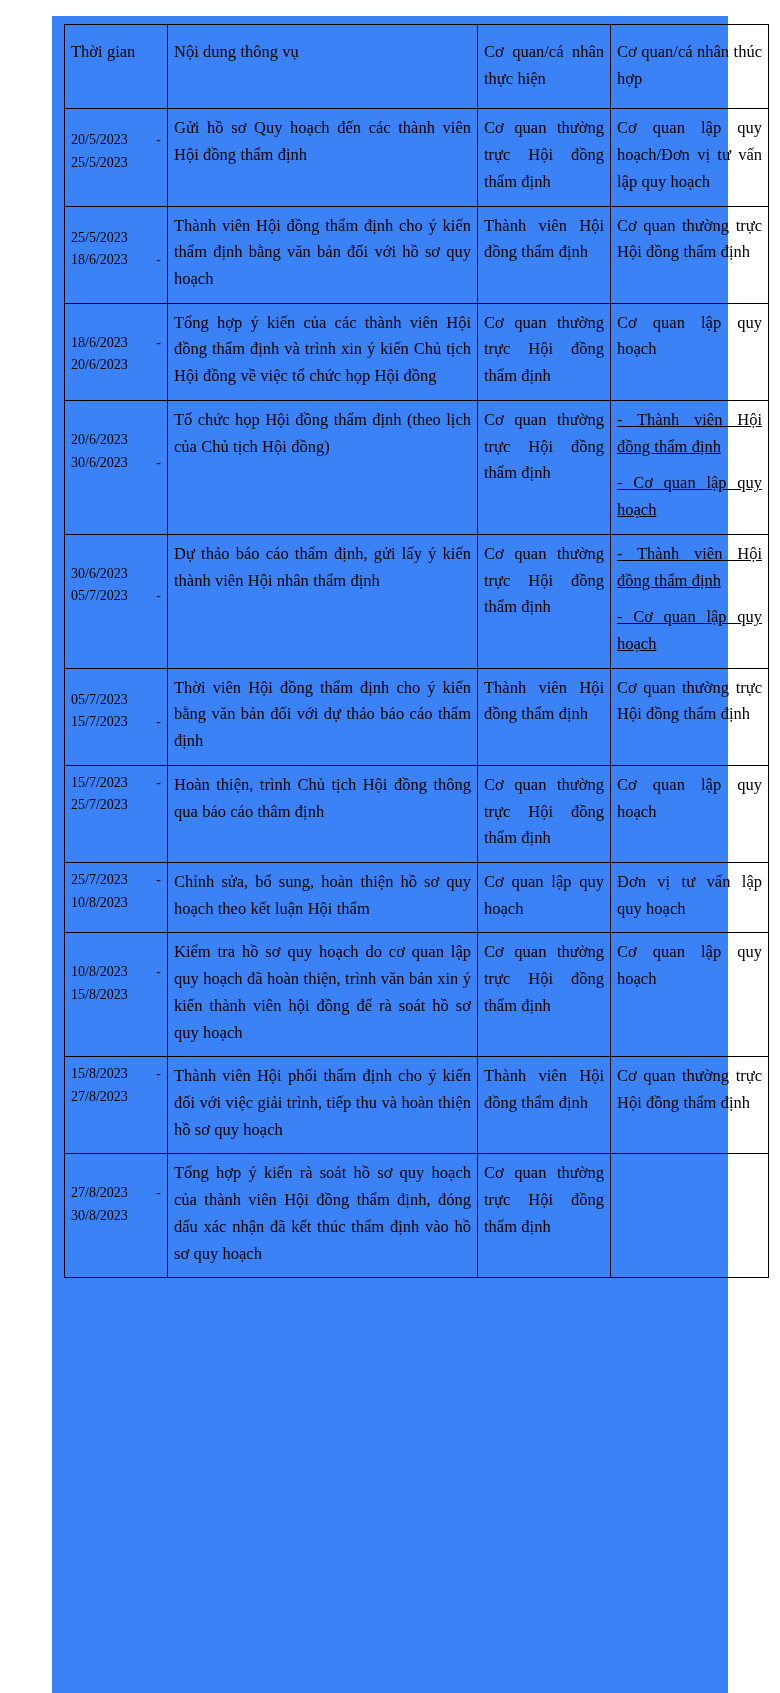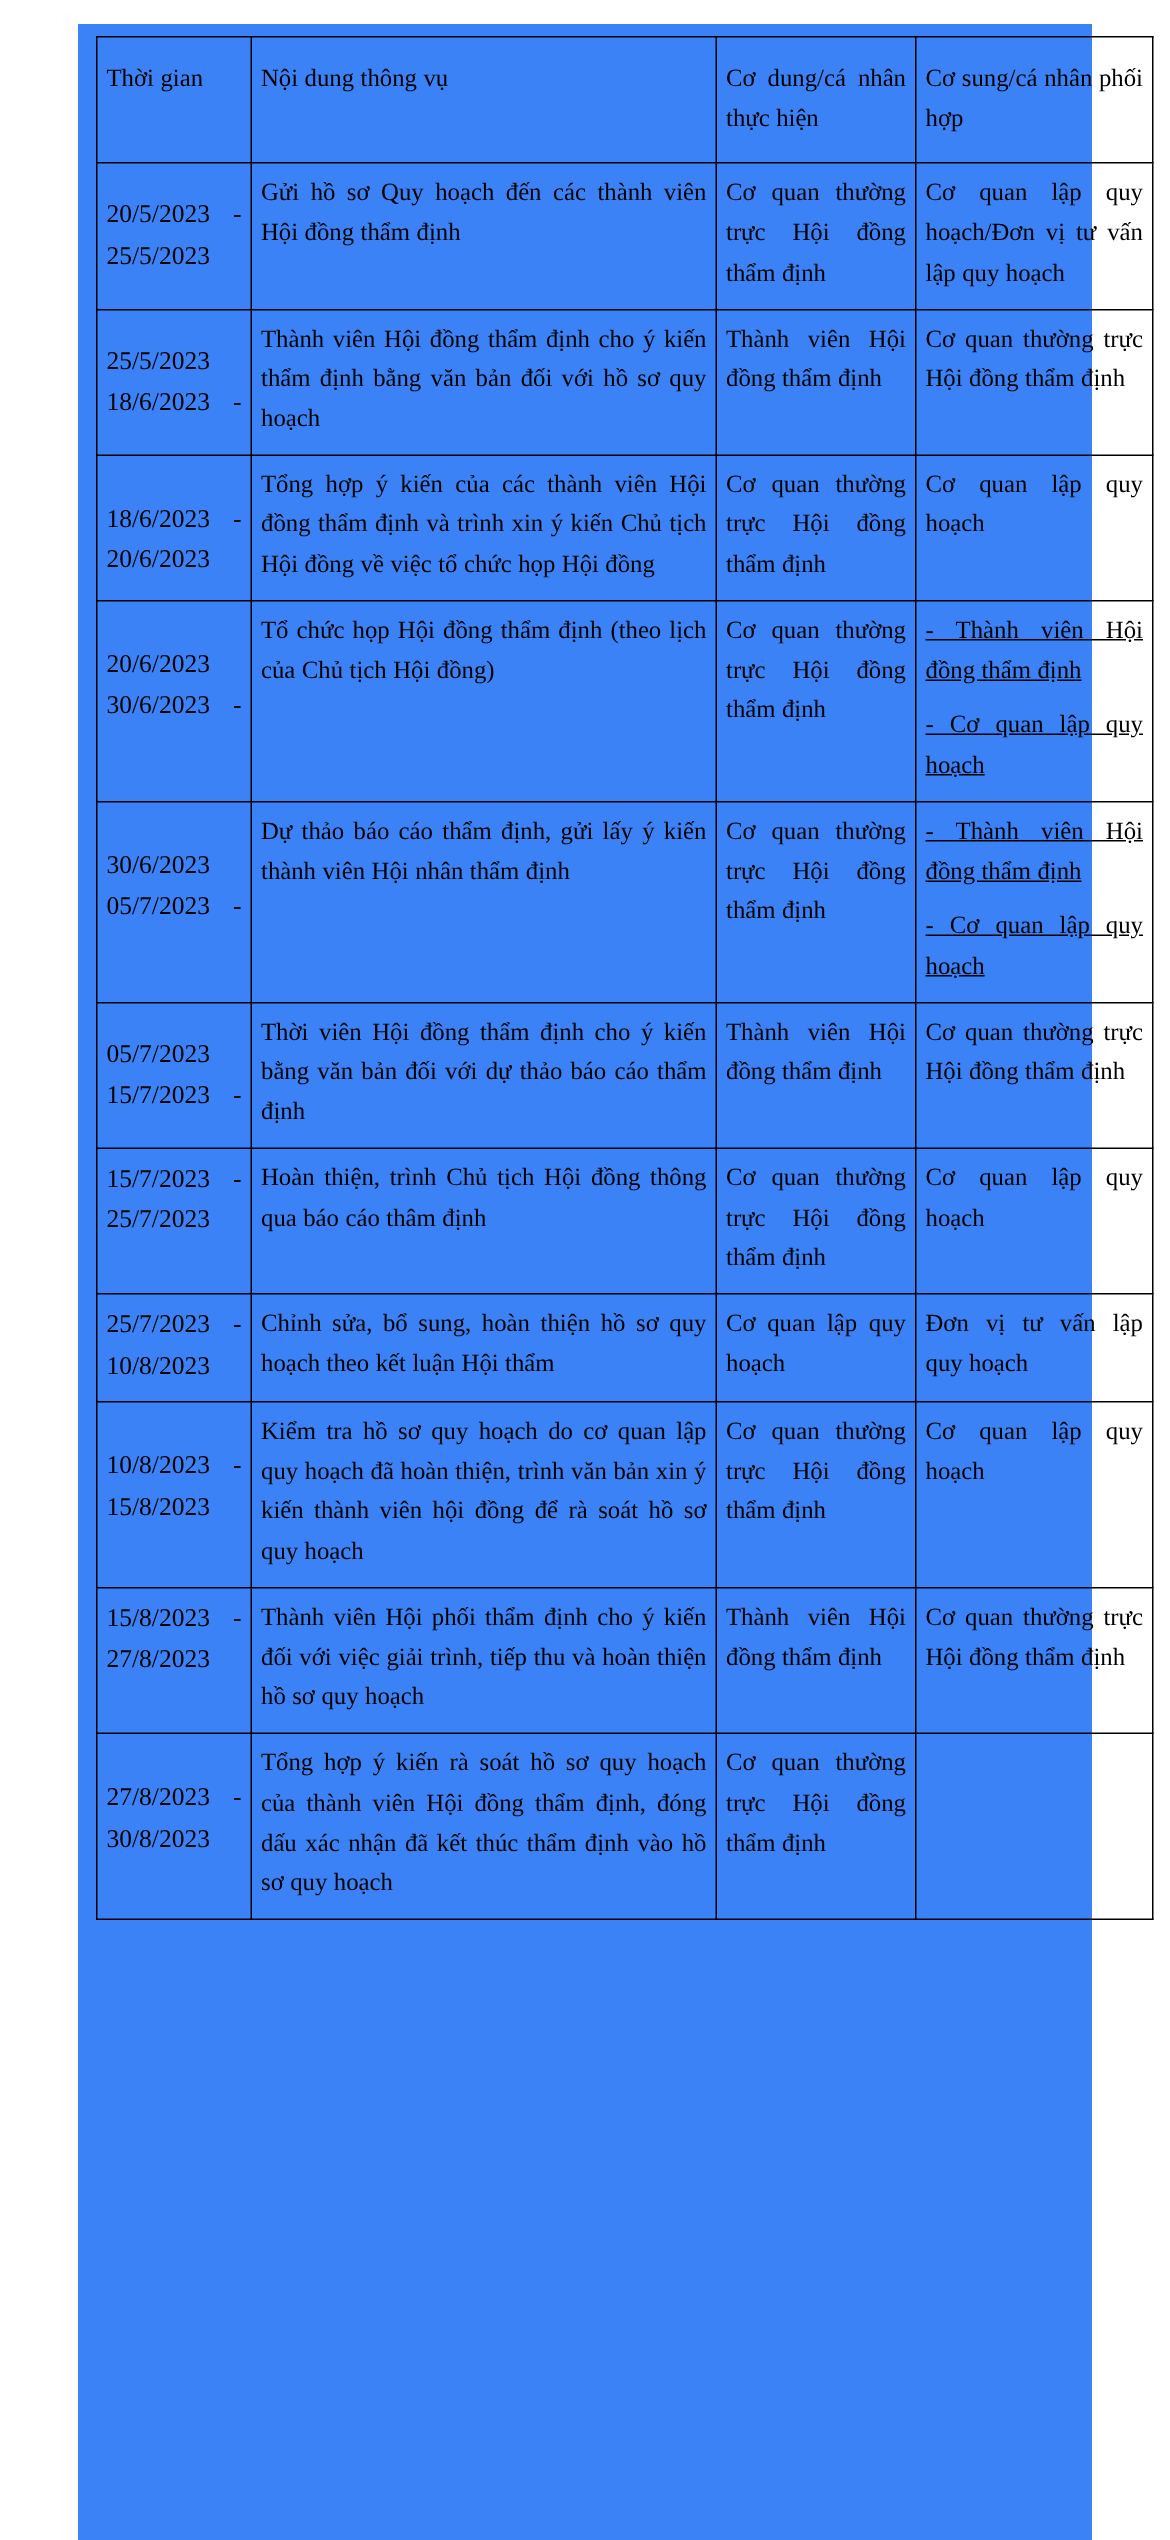--- a/index.html
+++ b/index.html
@@ -49,21 +49,21 @@
     text-align: justify;
   }
   tr.header td.h-time,
   tr.header td.h-task {
     text-align: left;
   }
 
   
   .time-cell {
     display: block;
-    font-size: 17px;
+    font-size: 14px;
     line-height: 1.62;
   }
   .time-row {
     display: flex;
     justify-content: space-between;
     align-items: baseline;
     white-space: nowrap;
   }
   .time-row .dash {
     padding-left: 3px;
@@ -93,22 +93,22 @@
     <colgroup>
       <col class="c-time">
       <col class="c-task">
       <col class="c-exec">
       <col class="c-coord">
     </colgroup>
     <tbody>
       <tr class="header">
         <td class="h-time">Thời gian</td>
         <td class="h-task">Nội dung thông vụ</td>
-        <td class="justify">Cơ dung/cá nhân thực hiện</td>
-        <td class="justify">Cơ sung/cá nhân phối hợp</td>
+        <td class="justify">Cơ quan/cá nhân thực hiện</td>
+        <td class="justify">Cơ quan/cá nhân thúc hợp</td>
       </tr>
 
       <tr>
         <td>
           <span class="time-cell time-pad-top">
             <span class="time-row">
                 <span>20/5/2023</span>
                 <span class="dash">-</span>
               </span>
             <span class="time-row">

